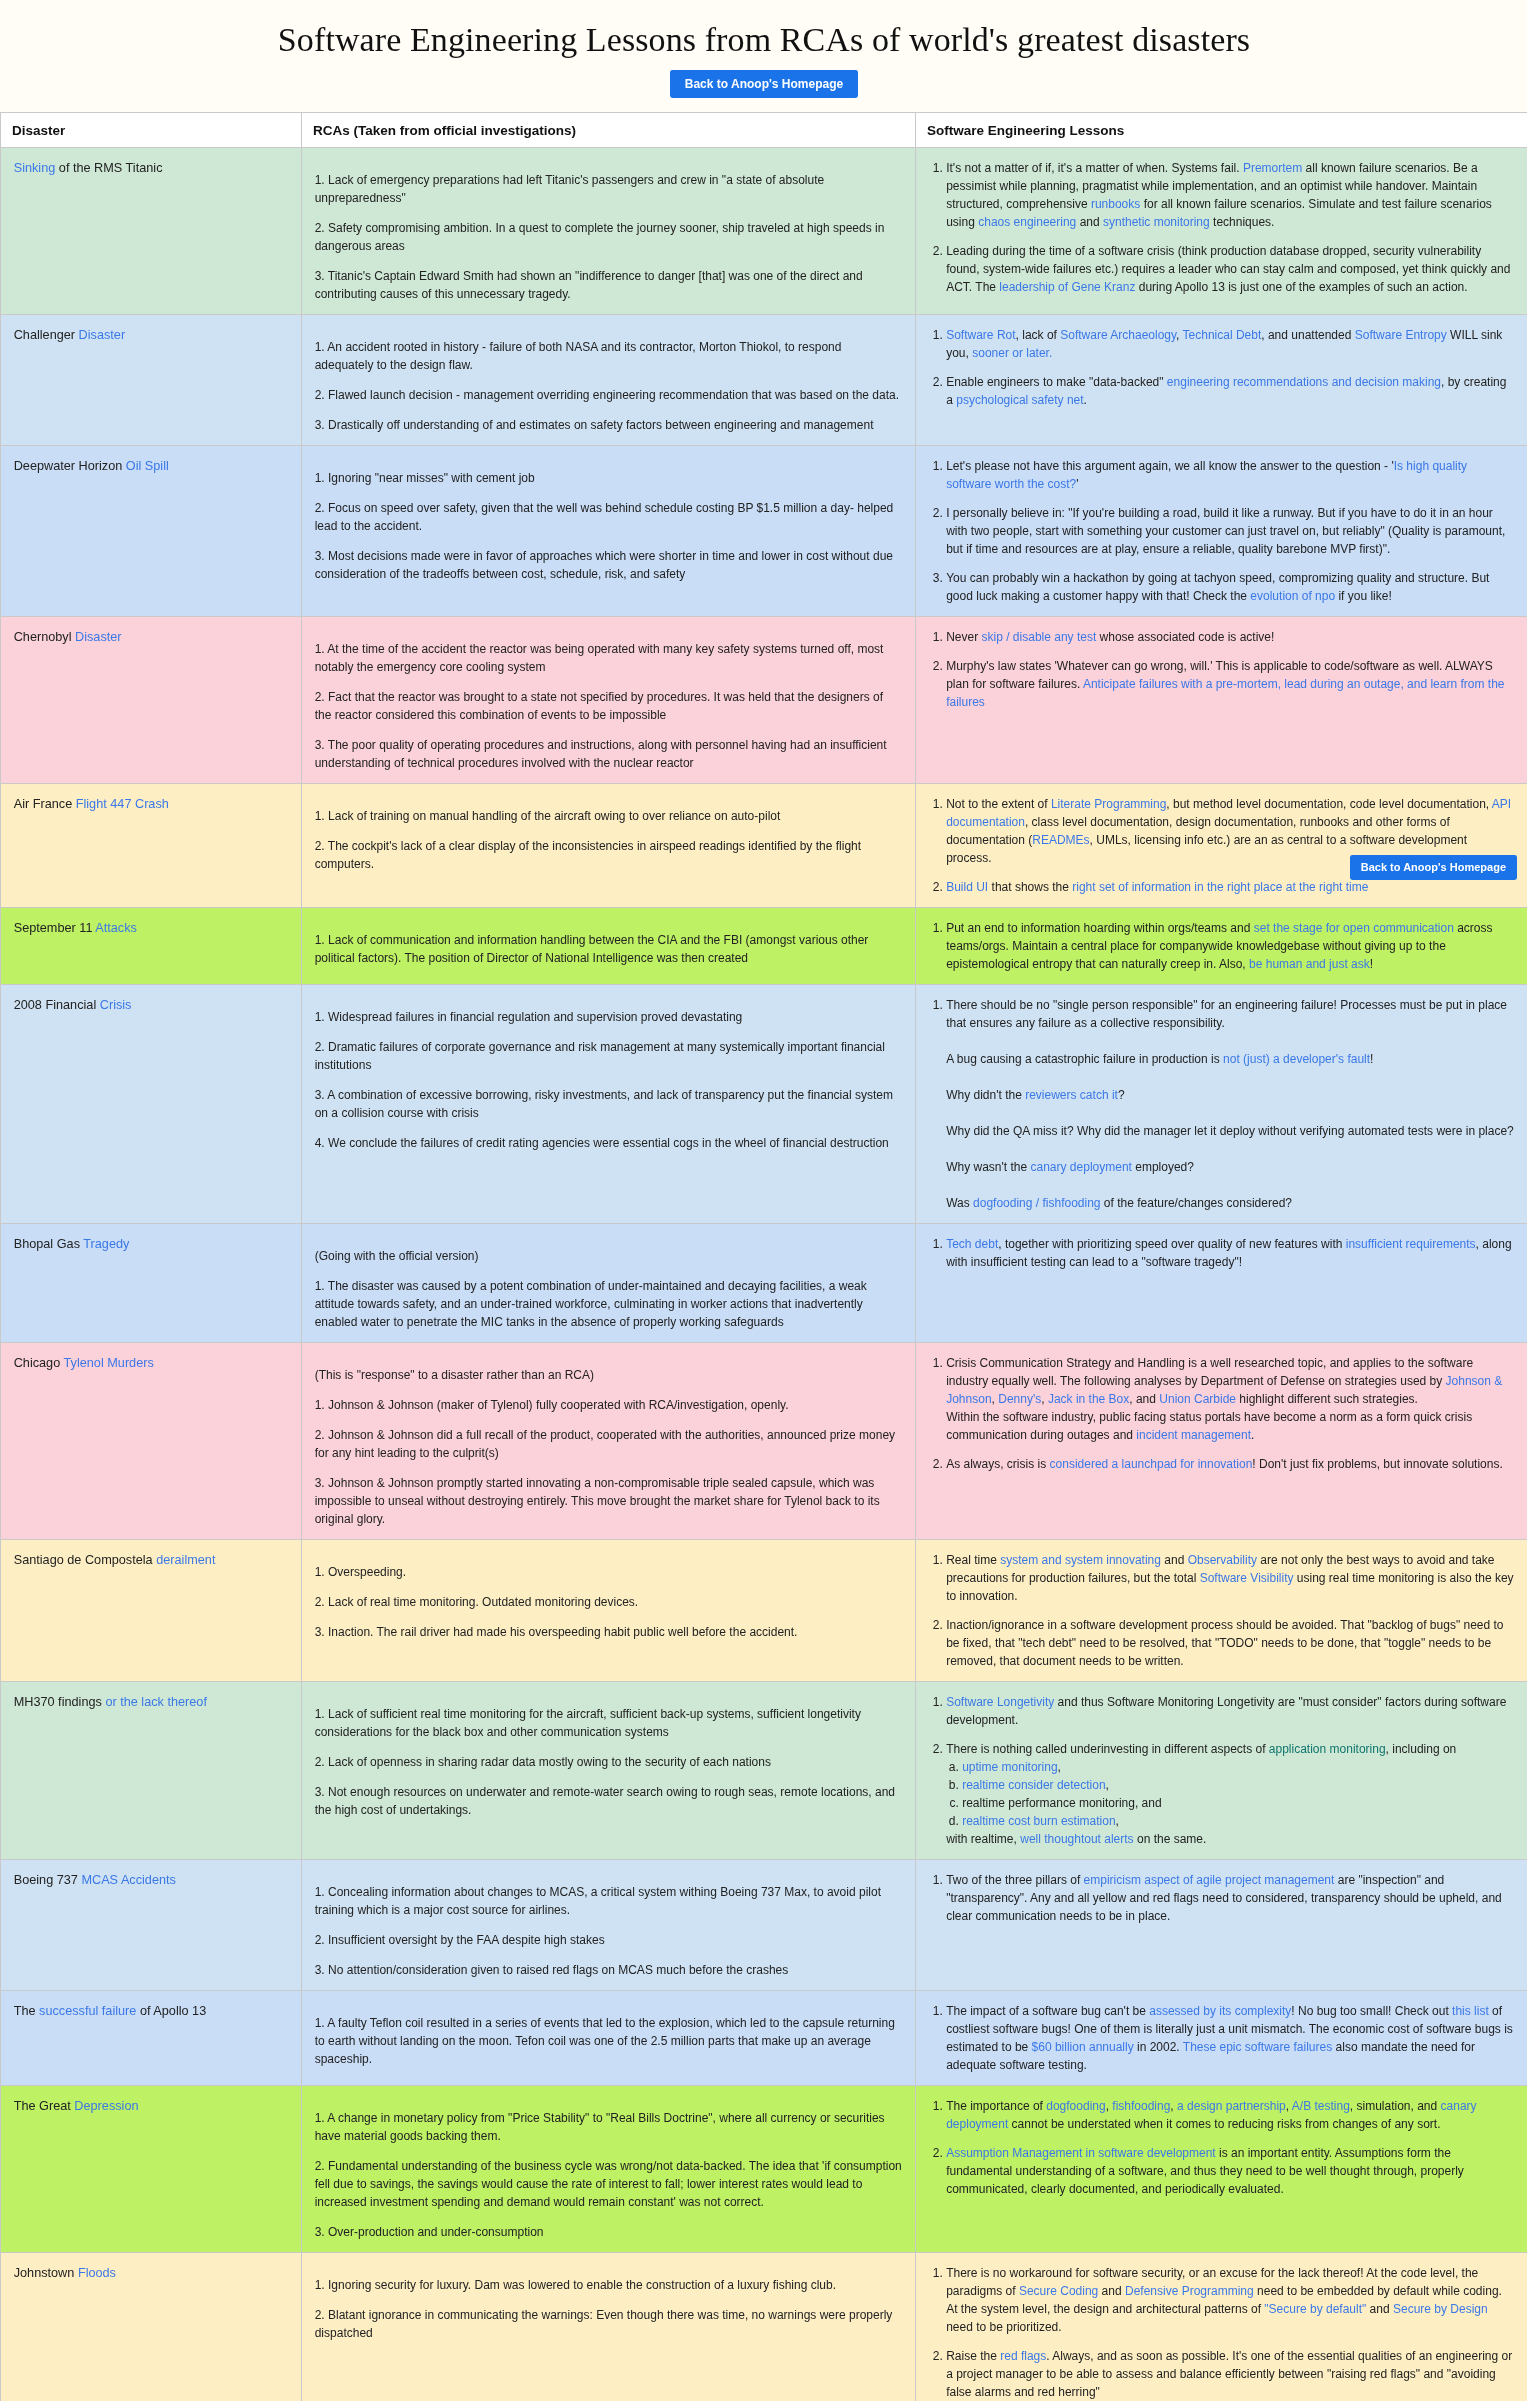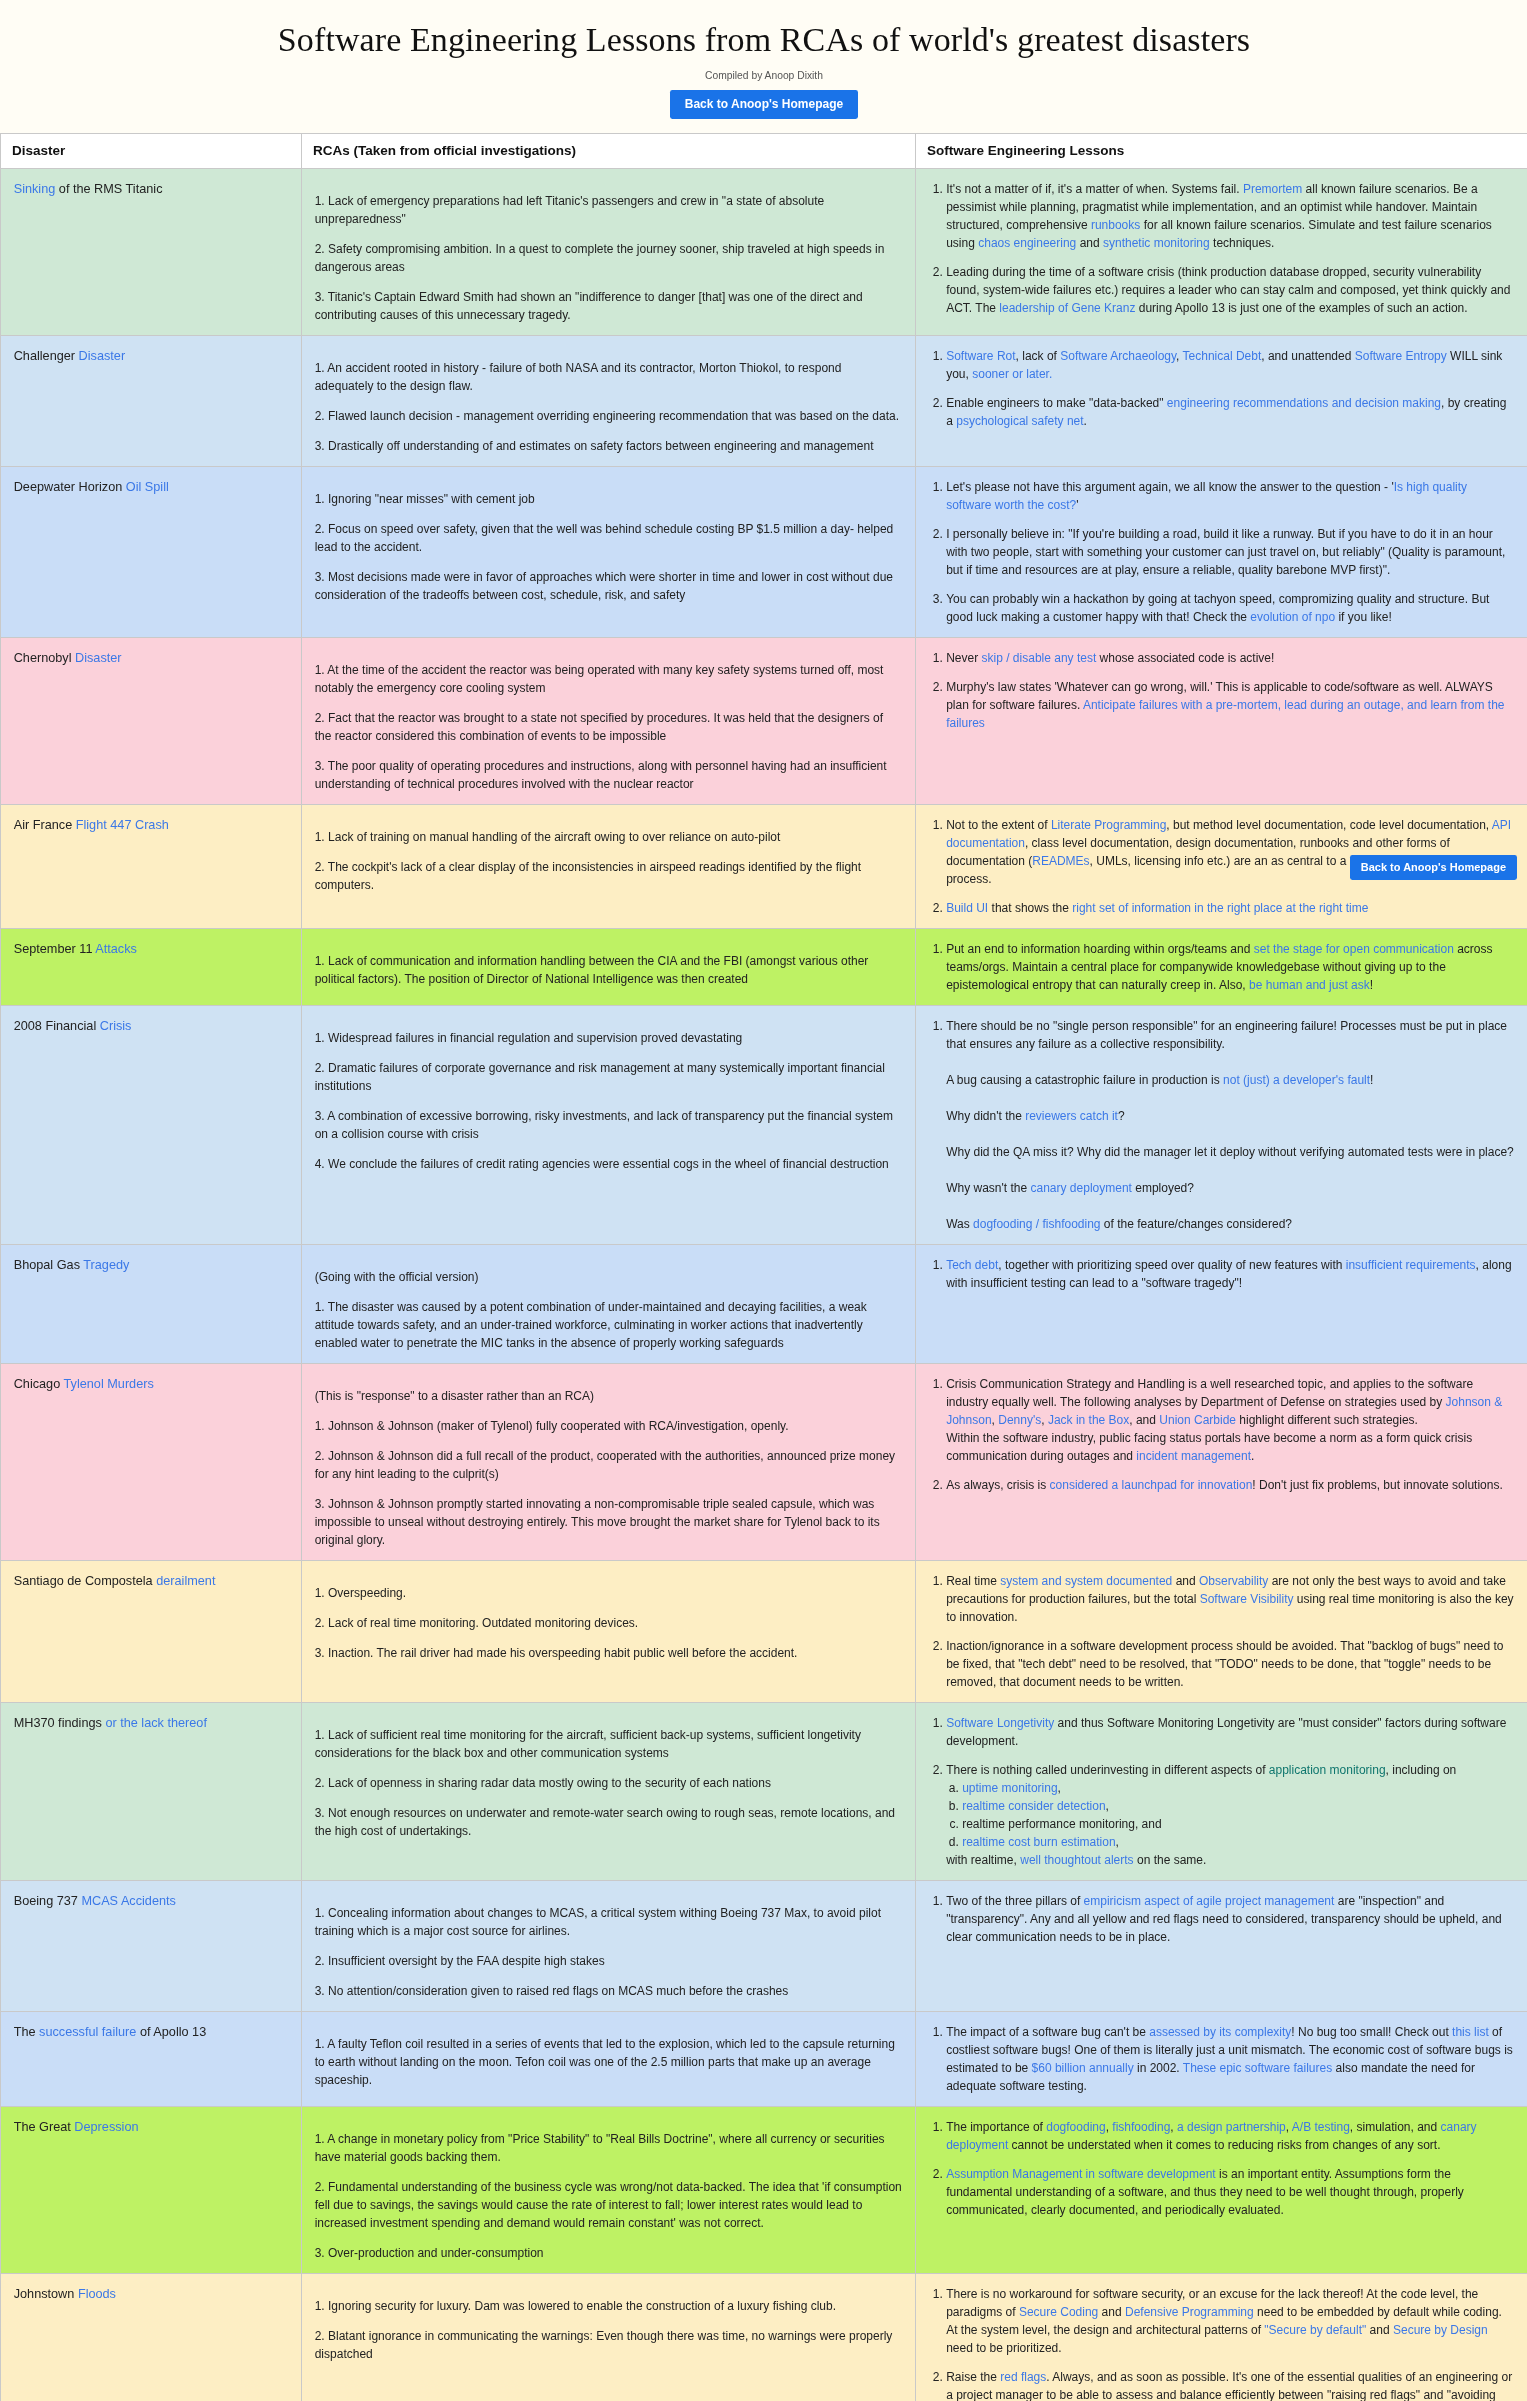--- a/index.html
+++ b/index.html
@@ -29,21 +29,20 @@
   .floating-btn{position:absolute;right:11px;top:855px;background:#1a73e8;color:#fff;font-size:11px;font-weight:bold;padding:6.4px 11px;border-radius:2.4px;text-decoration:none;z-index:5;}
   .wrap{position:relative;}
 </style>
 </head>
 <body>
 
 <div class="page wrap">
 
   <div class="header">
     <h1 class="title">Software Engineering Lessons from RCAs of world's greatest disasters</h1>
-    <div class="compiled">Compiled by Anoop Dixith</div>
     <a class="home-btn" href="#">Back to Anoop's Homepage</a>
   </div>
 
   <a class="floating-btn" href="#">Back to Anoop's Homepage</a>
 
   <table>
     <colgroup>
         <col class="c1">
         <col class="c2">
         <col class="c3">
@@ -180,21 +179,21 @@
         </tr>
         <tr style="background: rgb(253, 238, 196);">
           <td class="disaster">Santiago de Compostela <a href="#" style="color:#3b78e7">derailment</a></td>
           <td>
             <p>1. Overspeeding.</p>
             <p>2. Lack of real time monitoring. Outdated monitoring devices.</p>
             <p>3. Inaction. The rail driver had made his overspeeding habit public well before the accident.</p>
           </td>
           <td>
             <ol class="nums">
-              <li>Real time <a href="#" style="color:#3b78e7">system and system documented</a> and <a href="#" style="color:#3b78e7">Observability</a> are not only the best ways to avoid and take precautions for production failures, but the total <a href="#" style="color:#3b78e7">Software Visibility</a> using real time monitoring is also the key to innovation.</li>
+              <li>Real time <a href="#" style="color:#3b78e7">system and system innovating</a> and <a href="#" style="color:#3b78e7">Observability</a> are not only the best ways to avoid and take precautions for production failures, but the total <a href="#" style="color:#3b78e7">Software Visibility</a> using real time monitoring is also the key to innovation.</li>
               <li>Inaction/ignorance in a software development process should be avoided. That "backlog of bugs" need to be fixed, that "tech debt" need to be resolved, that "TODO" needs to be done, that "toggle" needs to be removed, that document needs to be written.</li>
             </ol>
           </td>
         </tr>
         <tr style="background: rgb(207, 232, 213);">
           <td class="disaster">MH370 findings <a href="#" style="color:#3b78e7">or the lack thereof</a></td>
           <td>
             <p>1. Lack of sufficient real time monitoring for the aircraft, sufficient back-up systems, sufficient longetivity considerations for the black box and other communication systems</p>
             <p>2. Lack of openness in sharing radar data mostly owing to the security of each nations</p>
             <p>3. Not enough resources on underwater and remote-water search owing to rough seas, remote locations, and the high cost of undertakings.</p>

